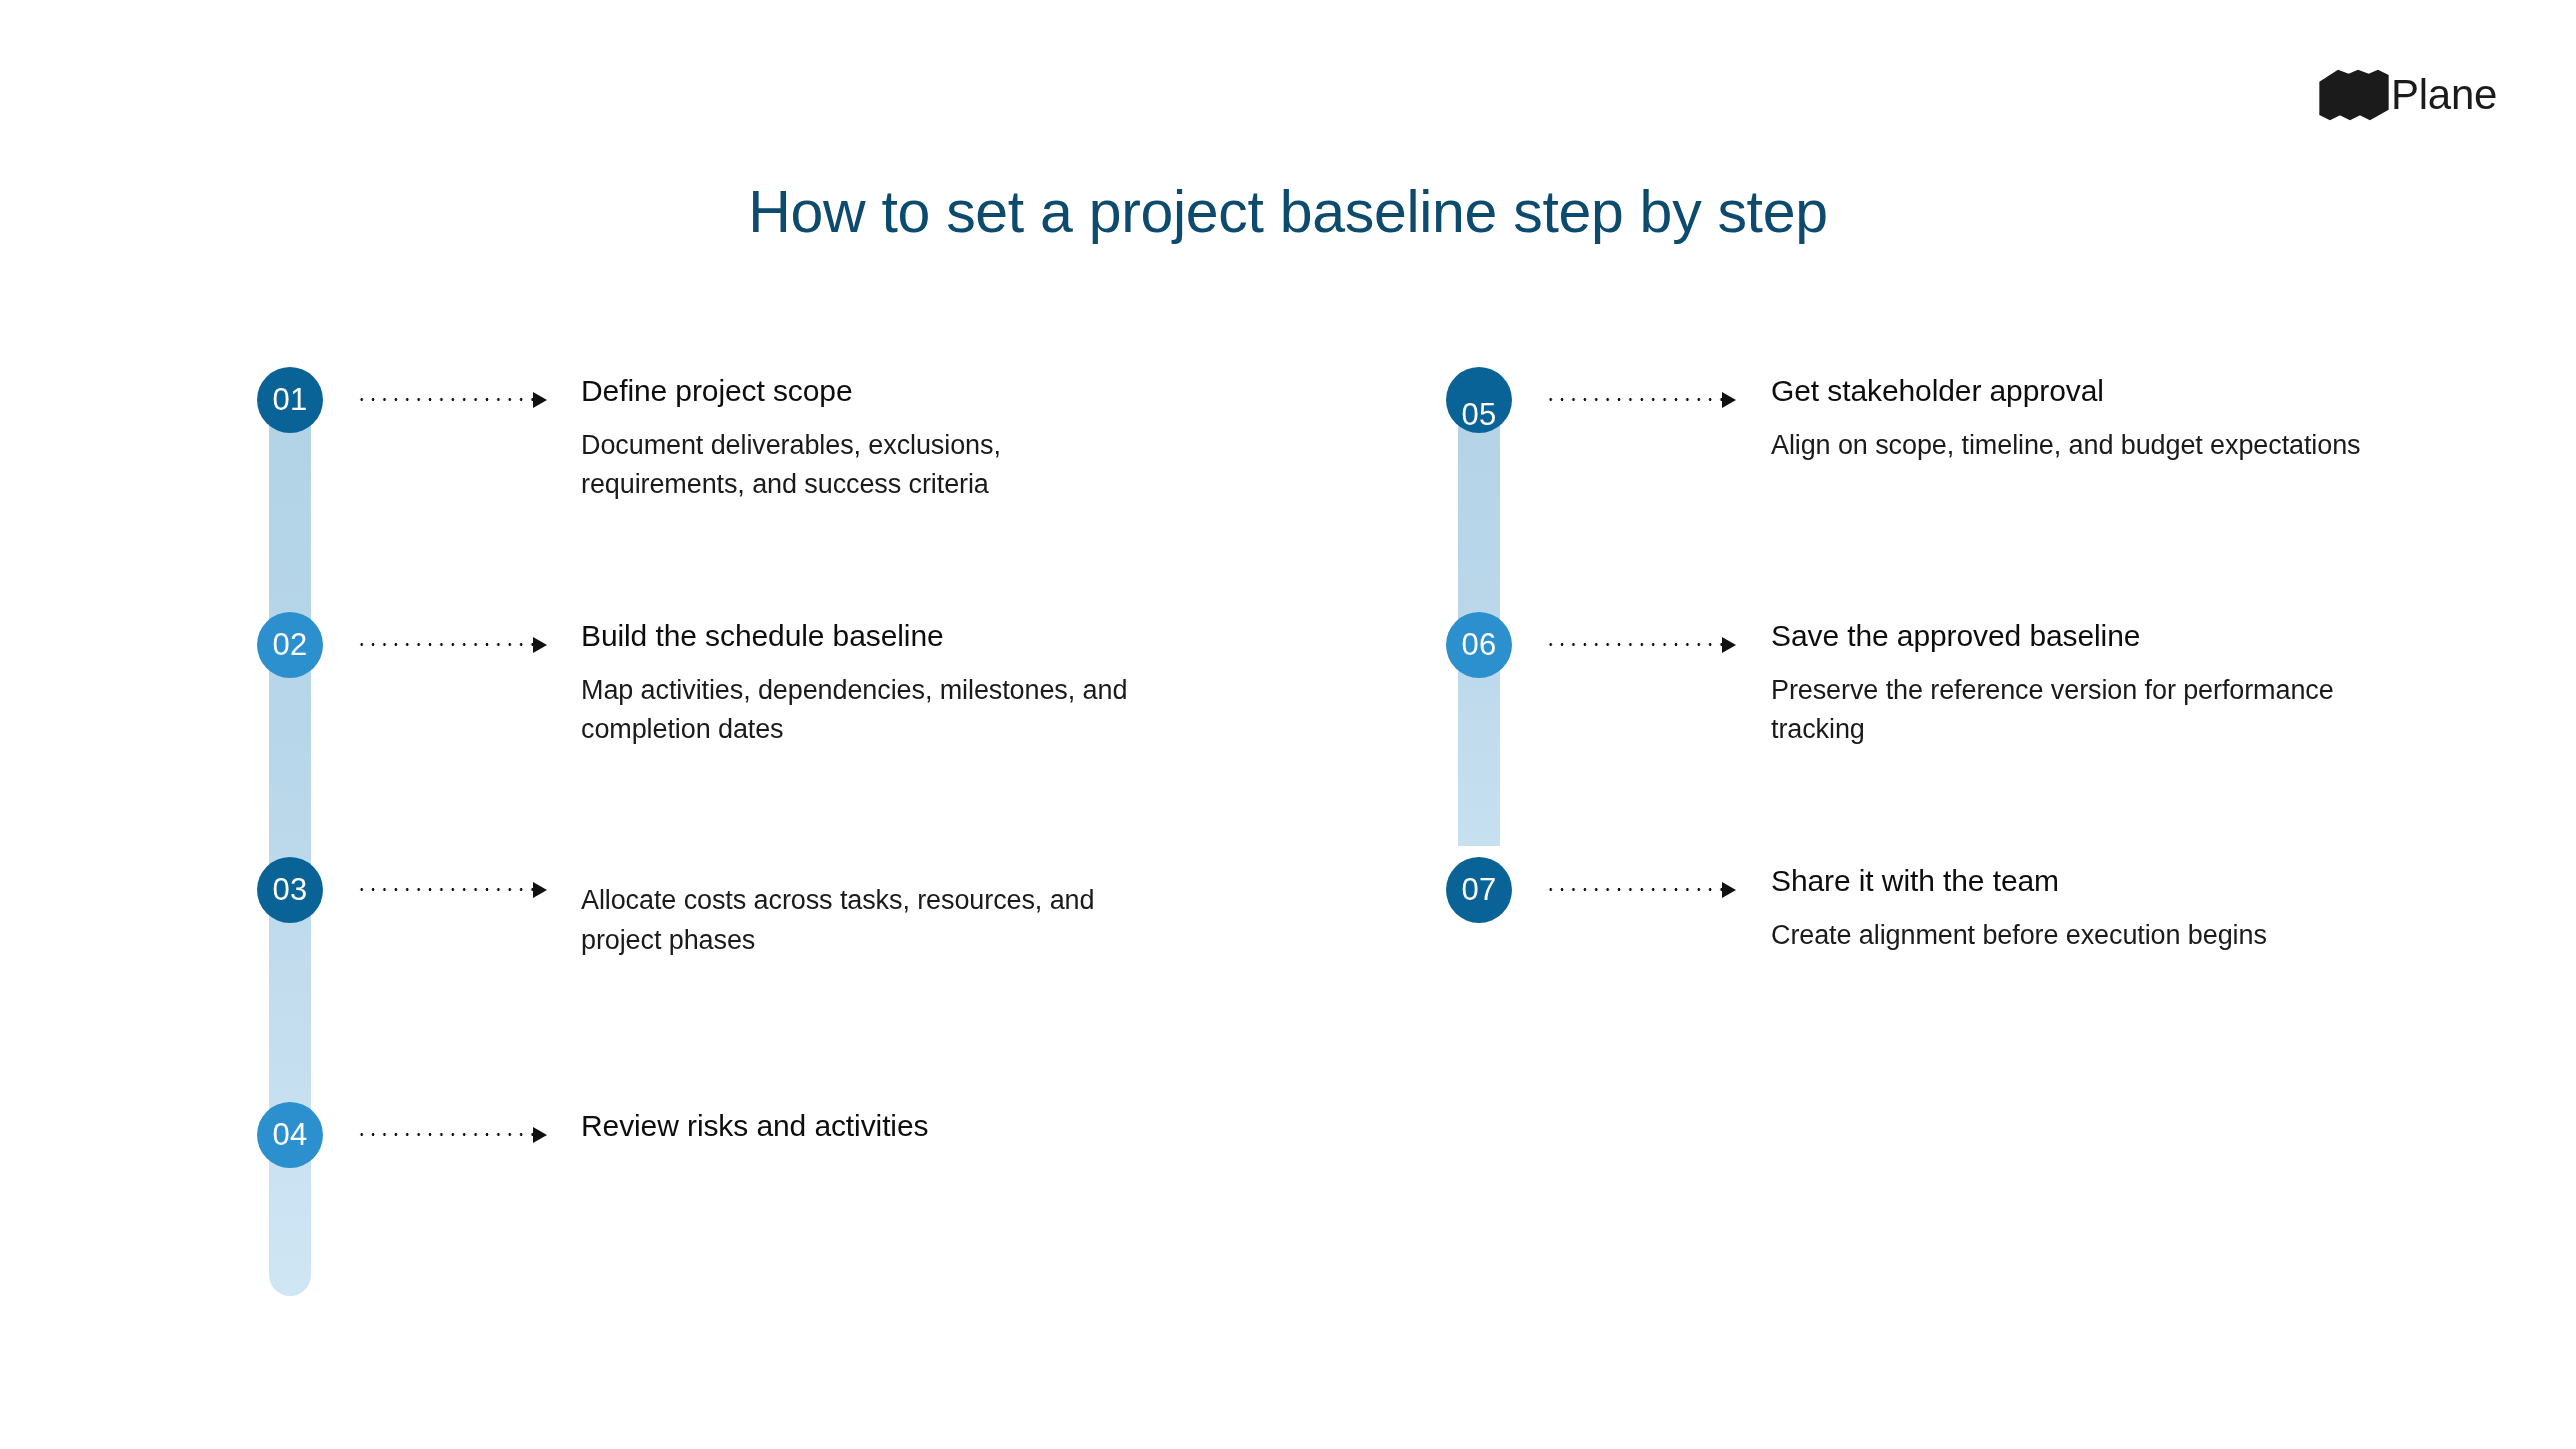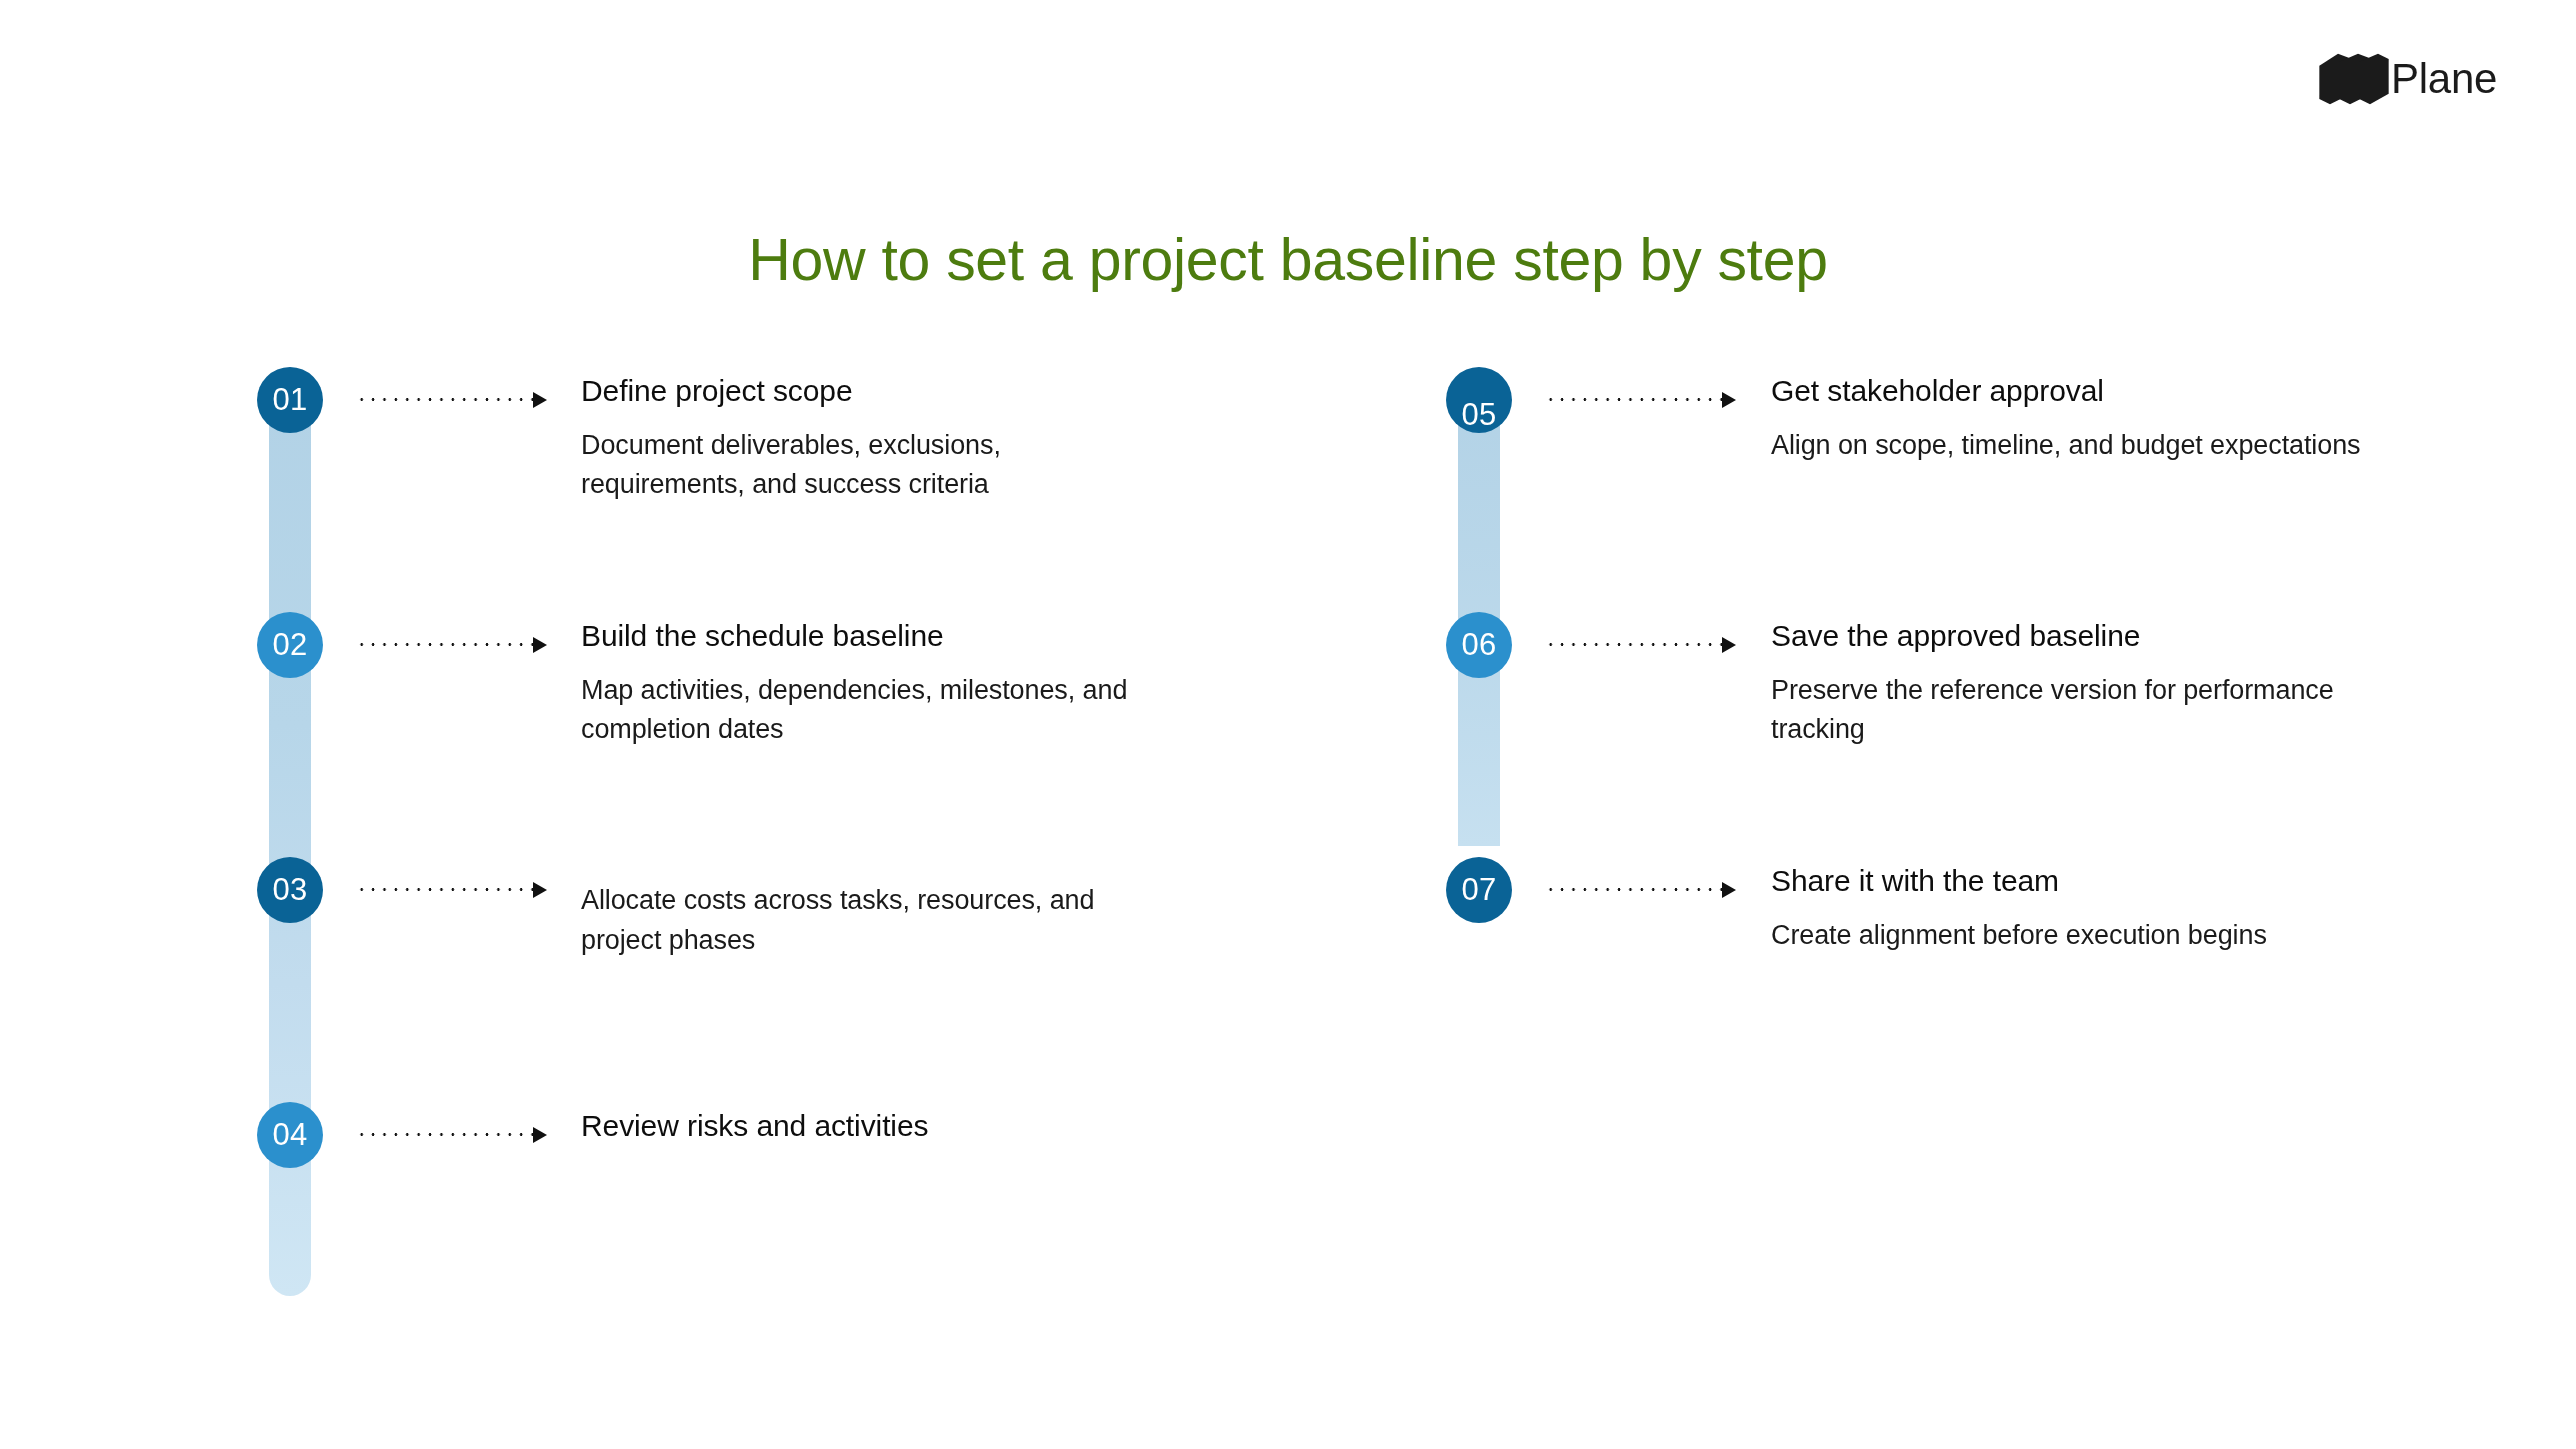--- a/index.html
+++ b/index.html
@@ -5,29 +5,29 @@
   * { margin:0; padding:0; box-sizing:border-box; }
   html, body {
     width:2576px; height:1449px;
     background:#ffffff;
     font-family:"Liberation Sans", sans-serif;
     overflow:hidden;
   }
   #stage { position:relative; width:2576px; height:1449px; background:#ffffff; }
 
   
-  .brand { position:absolute; top:52px; right:79px; display:flex; align-items:center; gap:1px;text-align:center; }
+  .brand { position:absolute; top:68px; right:79px; display:flex; align-items:center; gap:1px;text-align:center; }
   .brand-mark { width:72px; height:54px; display:block; }
   .brand-name { font-size:42px; font-weight:400; color:#1b1b1b; letter-spacing:-0.3px; line-height:1; }
 
   
   .page-title {
     position:absolute; top:180px; left:0; width:2576px;
-    text-align:center; font-size:59px; font-weight:400; color:#4d7c0f;
-    letter-spacing:-0.3px; line-height:1.1;margin-top:48px;
+    text-align:center; font-size:59px; font-weight:400; color:#0c4a6e;
+    letter-spacing:-0.3px; line-height:1.1;
   }
 
   
   .column { position:absolute; top:0; }
   .column.left  { left:0;    width:1288px; }
   .column.right { left:1140px; width:1436px; }
 
   
   .track { position:absolute; width:42px; border-radius:0; }
   .track.left-track {

